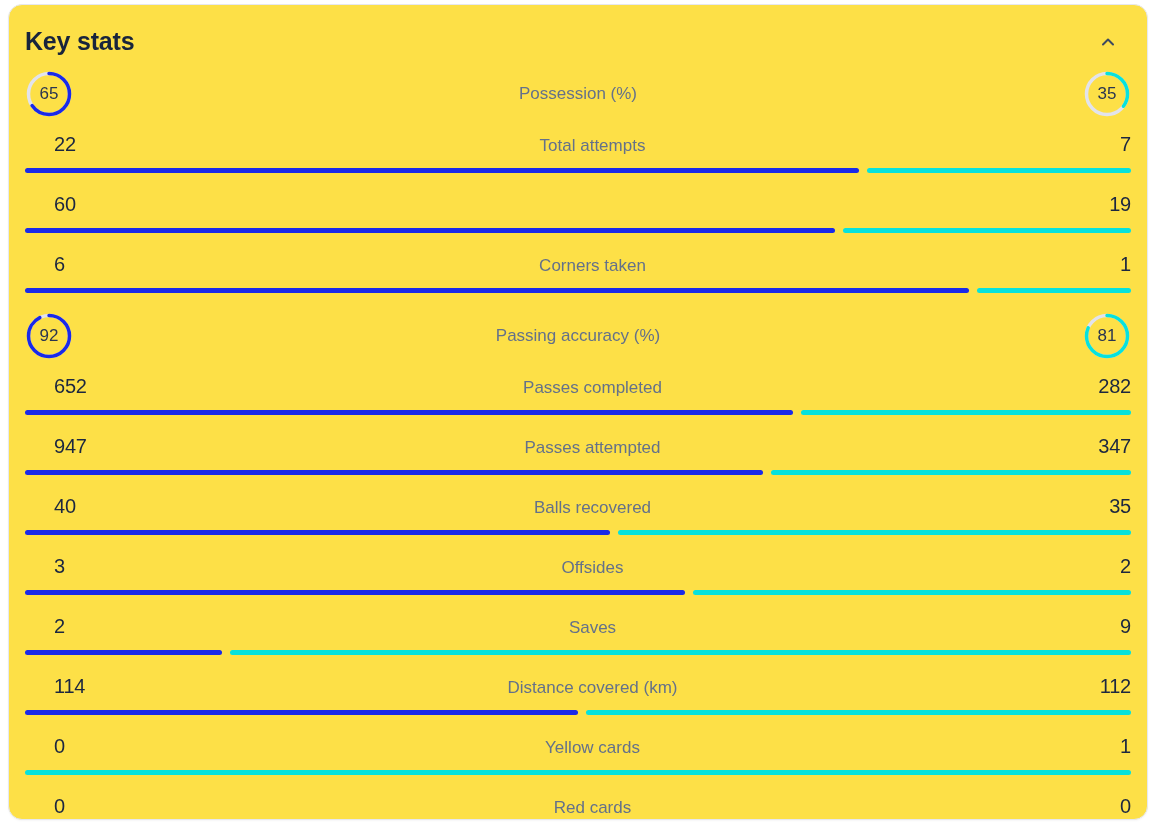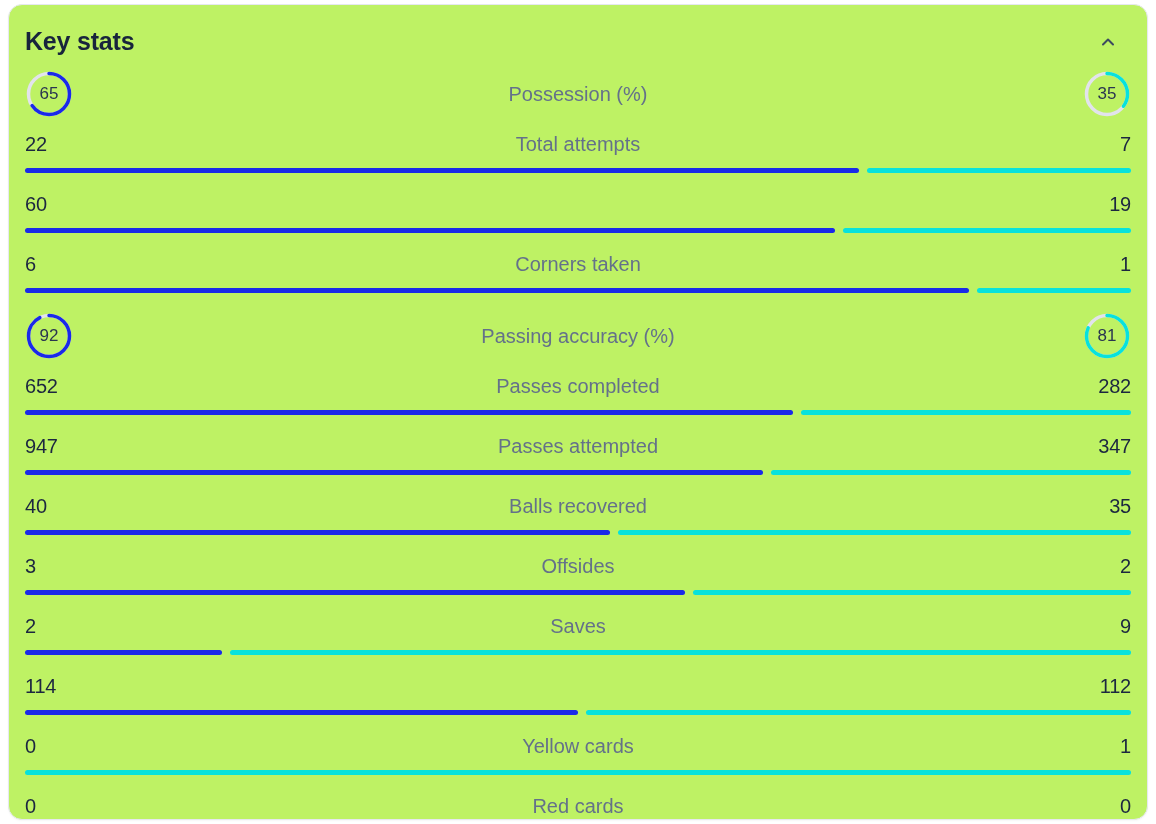--- a/index.html
+++ b/index.html
@@ -12,21 +12,21 @@
     background: #ffffff;
     font-family: "Liberation Sans", sans-serif;
   }
 
   .card {
     position: absolute;
     left: 8px;
     top: 4px;
     width: 1140px;
     height: 816px;
-    background: #bef264;
+    background: #fde047;
     border: 1px solid #e6e8ef;
     border-radius: 14px;
     box-shadow: 0 1px 2px rgba(20,30,60,0.04);
     overflow: hidden;
   }
 
   .card-header {
     display: flex;
     align-items: center;
     justify-content: space-between;
@@ -81,36 +81,37 @@
     align-items: center;
     justify-content: center;
     font-size: 17px;
     color: #2a3550;
     font-weight: normal;
   }
 
   .row-label {
     flex: 1 1 auto;
     text-align: center;
-    font-size: 20px;
+    font-size: 17px;
     color: #64718a;
     white-space: nowrap;
   }
 
   
   .row-bar {
     position: relative;
     padding-top: 8px;
   }
 
   .bar-values {
     display: flex;
     align-items: baseline;
     justify-content: space-between;
     padding-bottom: 12px;
+    margin-left: 29px;
   }
 
   .val {
     font-size: 20px;
     color: #1c2740;
     min-width: 48px;
     letter-spacing: -0.2px;
   }
   .val.right { text-align: right; }
 
@@ -276,20 +277,21 @@
         </div>
         <div class="bar-track">
           <div class="bar-seg bar-left" style="flex:0 0 calc(18.2% - 4px)"></div>
               <div class="bar-gap"></div>
               <div class="bar-seg bar-right" style="flex:1 1 auto"></div>
         </div>
       </div>
       <div class="row-bar">
         <div class="bar-values">
           <div class="val">114</div>
+          <div class="row-label">Distance covered (km)</div>
           <div class="val right">112</div>
         </div>
         <div class="bar-track">
           <div class="bar-seg bar-left" style="flex:0 0 calc(50.4% - 4px)"></div>
               <div class="bar-gap"></div>
               <div class="bar-seg bar-right" style="flex:1 1 auto"></div>
         </div>
       </div>
       <div class="row-bar">
         <div class="bar-values">

